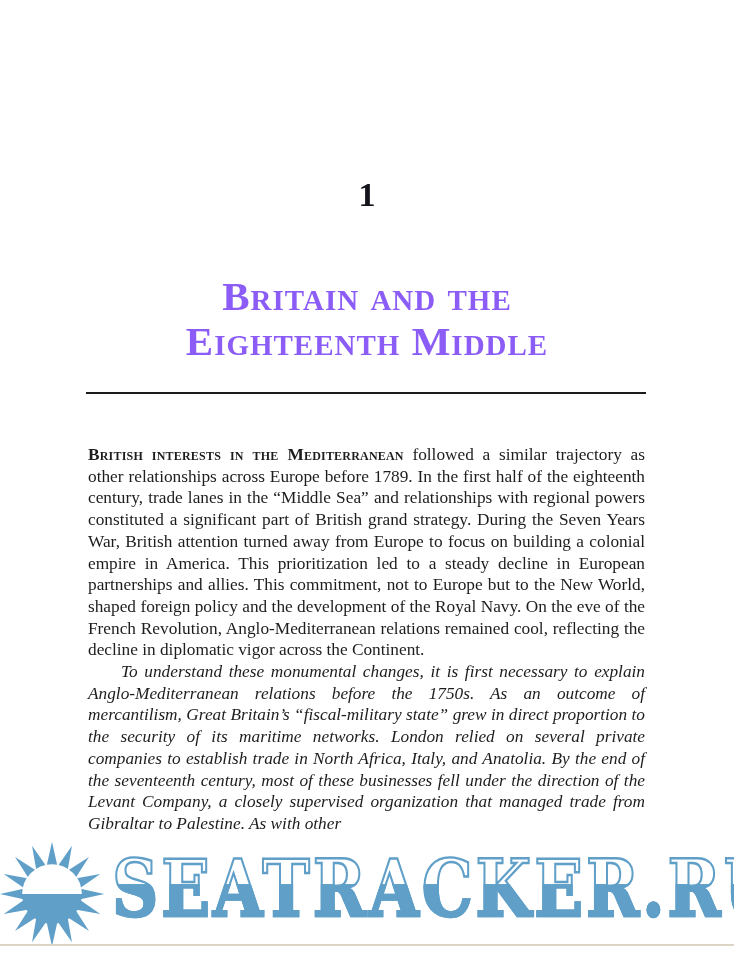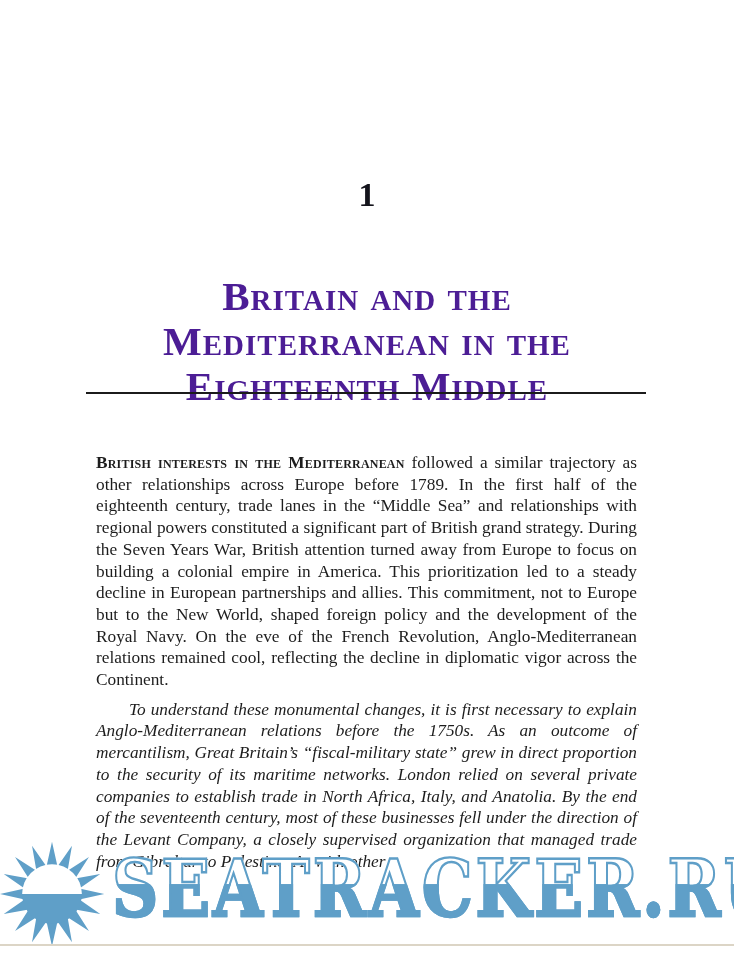--- a/index.html
+++ b/index.html
@@ -34,21 +34,21 @@
     position: absolute;
     top: 247px;
     left: 67px;
     width: 600px;
     text-align: center;
     font-variant: small-caps;
     font-weight: bold;
     font-size: 41px;
     line-height: 45px;
     letter-spacing: 1px;
-    color: #4c1d95;
+    color: #8b5cf6;
   }
   .chapter-title .title-line { display: block; }
 
   
   .title-rule {
     position: absolute;
     top: 392px;
     left: 86px;
     width: 560px;
     height: 0;
@@ -60,21 +60,21 @@
     position: absolute;
     top: 444px;
     left: 88px;
     width: 557px;
     font-size: 17.3px;
     line-height: 21.7px;
     color: #1d1d1d;
     text-align: justify;
   }
   .body-text p {
-    margin: 8px;
+    margin: 0;
     padding: 0;
   }
   .body-text p.indented {
     text-indent: 33px;
     font-style: italic;
   }
   .lead-caps {
     font-variant: small-caps;
     font-weight: bold;
     letter-spacing: 0.2px;
@@ -129,21 +129,20 @@
 </style>
 </head>
 <body>
 
 <div class="page">
 
   <div class="chapter-number">1</div>
 
   <h1 class="chapter-title">
     <span class="title-line">Britain and the</span>
-    <span class="title-line">Mediterranean in the</span>
     <span class="title-line">Eighteenth Middle</span>
   </h1>
 
   <div class="title-rule"></div>
 
   <div class="body-text">
     <p>
       <span class="lead-caps">British interests in the Mediterranean</span><span> followed a similar trajectory as other relationships across Europe before 1789. In the first half of the eighteenth century, trade lanes in the “Middle Sea” and relationships with regional powers constituted a significant part of British grand strategy. During the Seven Years War, British attention turned away from Europe to focus on building a colonial empire in America. This prioritization led to a steady decline in European partnerships and allies. This commitment, not to Europe but to the New World, shaped foreign policy and the development of the Royal Navy. On the eve of the French Revolution, Anglo-Mediterranean relations remained cool, reflecting the decline in diplomatic vigor across the Continent.</span>
     </p>
     <p class="indented">

